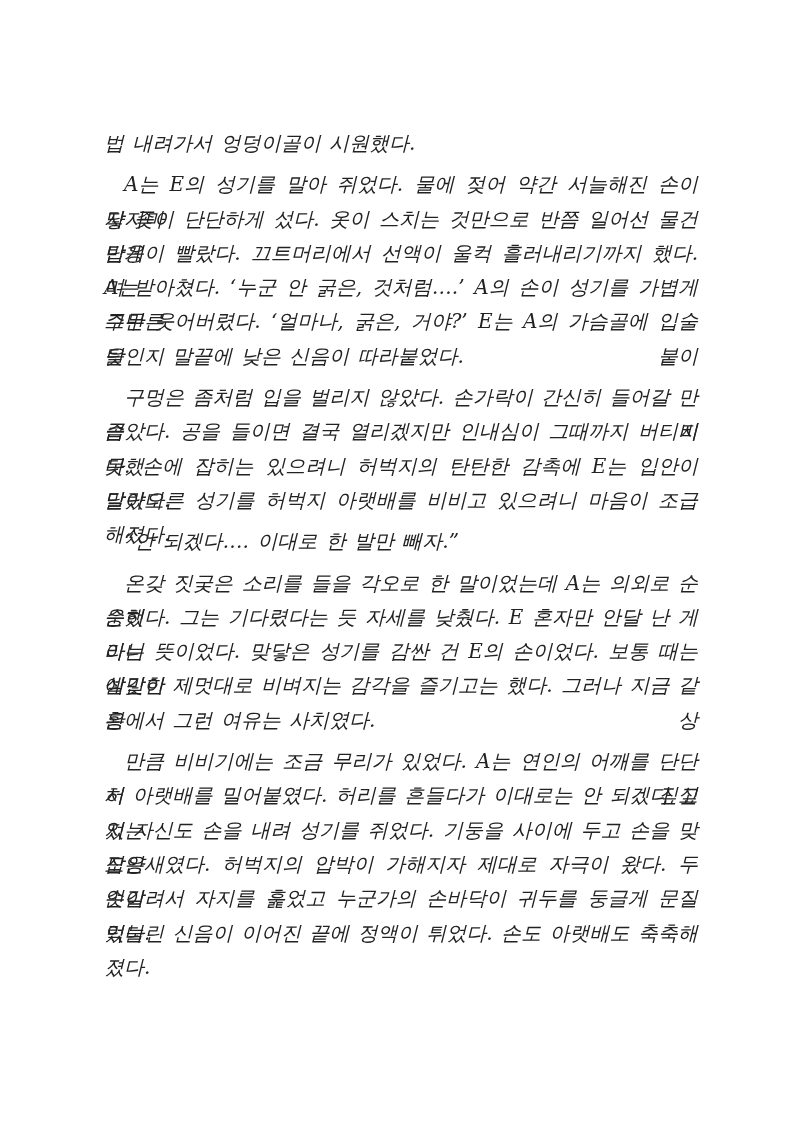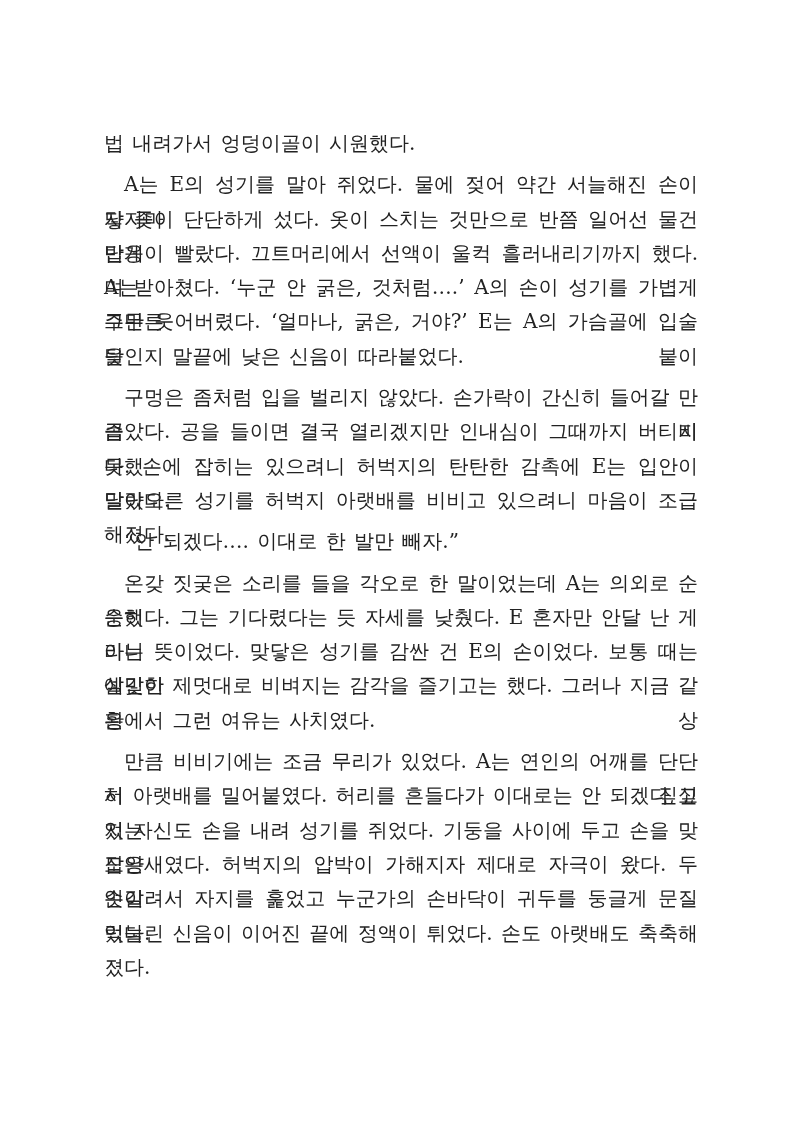--- a/index.html
+++ b/index.html
@@ -21,20 +21,21 @@
     top: 126px;
     width: 594px;
     font-family: "DejaVu Serif", "Liberation Serif", serif;
     font-size: 20px;
     color: #222222;
     word-spacing: 2px;
   }
   .para {
     margin: 0;
     padding: 0;
+    font-style: italic;
   }
   .line {
     display: block;
     height: 34.3px;
     line-height: 34.3px;
     text-align: justify;
     text-align-last: justify;
     white-space: normal;
     overflow: visible;
   }

